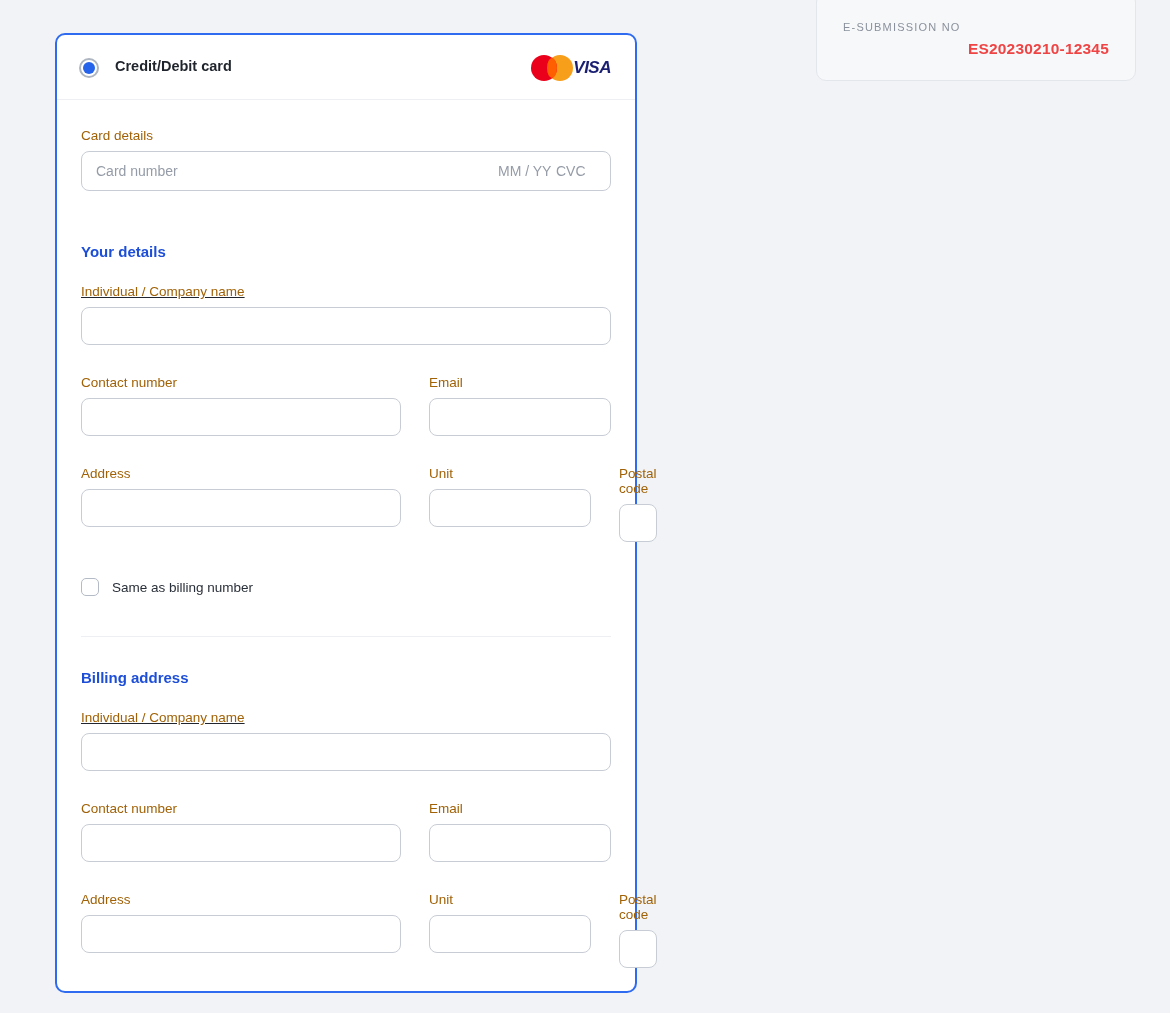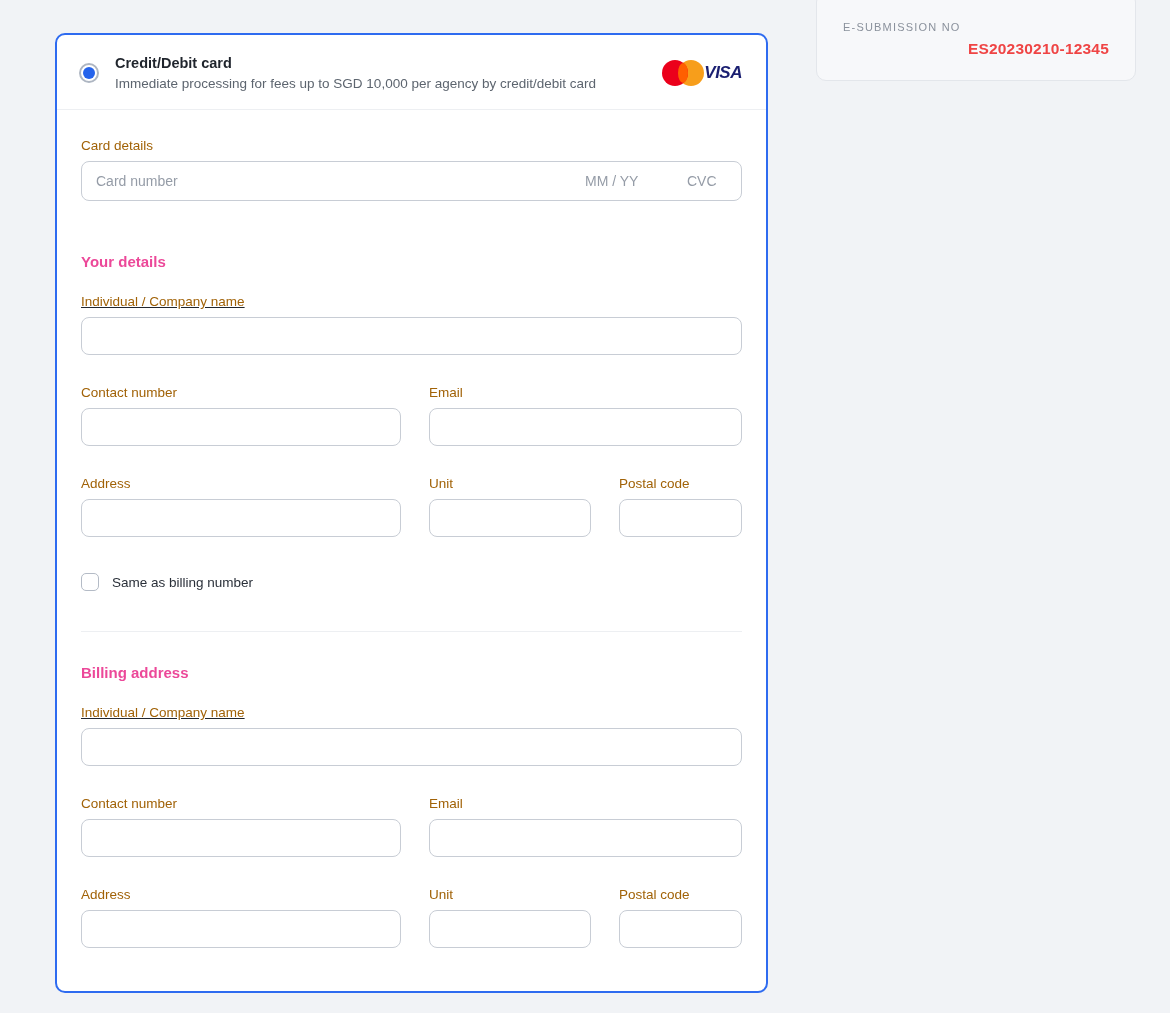--- a/index.html
+++ b/index.html
@@ -8,21 +8,21 @@
     font-family: "Liberation Sans", "DejaVu Sans", sans-serif;
     background: #f1f3f6;
     color: #21262e;
   }
   .page { position: relative; width: 1170px; height: 1013px; }
 
   
   .payment-card {
     position: absolute;
     left: 55px; top: 33px;
-    width: 713px; height: 960px;
+    width: 582px; height: 960px;
     background: #ffffff;
     border: 2px solid #2e6bf0;
     border-radius: 10px;
   }
   .card-header {
     display: flex;
     align-items: center;
     padding: 20px 24px 18px 22px;
   }
   .radio-outer {
@@ -52,21 +52,21 @@
   .visa-logo {
     font-size: 17px; font-weight: bold; font-style: italic;
     color: #1a1f71; letter-spacing: -0.5px;
   }
   .header-divider { height: 1px; background: #edeff2; }
 
   
   .card-body { padding: 28px 24px 30px 24px; }
 
   .field-label { display: block; font-size: 13.5px; color: #a16207; margin-bottom: 8px; }
-  .section-heading { font-size: 15px; font-weight: bold; color: #ec4899; }
+  .section-heading { font-size: 15px; font-weight: bold; color: #1d4ed8; }
 
   .text-input {
     width: 100%;
     height: 38px;
     border: 1px solid #c8cdd5;
     border-radius: 8px;
     background: #fff;
     font-family: "Liberation Sans", sans-serif;
     font-size: 14px;
     color: #21262e;
@@ -76,21 +76,20 @@
   .text-input::placeholder { color: #959ca7; }
 
   .combo-input {
     display: flex;
     align-items: center;
     height: 40px;
     border: 1px solid #c8cdd5;
     border-radius: 8px;
     background: #fff;
     padding: 0 14px;
-    gap: 44px;
   }
   .combo-input input {
     border: none; outline: none; background: transparent;
     font-family: "Liberation Sans", sans-serif;
     font-size: 14px; color: #21262e; height: 100%;
   }
   .combo-input input::placeholder { color: #959ca7; }
   .cc-number { flex: 1 1 auto; }
   .cc-exp { width: 58px; text-align: left; }
   .cc-cvc { width: 40px; text-align: left; }
@@ -150,21 +149,20 @@
 <div class="page">
 
   <div class="payment-card">
 
     <div class="card-header">
       <div class="radio-outer">
         <div class="radio-inner"></div>
       </div>
       <div class="header-text">
         <div class="pm-title">Credit/Debit card</div>
-        <div class="pm-desc">Immediate processing for fees up to SGD 10,000 per agency by credit/debit card</div>
       </div>
       <div class="logos">
         <div class="mc-logo">
           <div class="mc-circle mc-red"></div>
           <div class="mc-circle mc-orange"></div>
           <div class="mc-lens"></div>
         </div>
         <div class="visa-logo">VISA</div>
       </div>
     </div>

